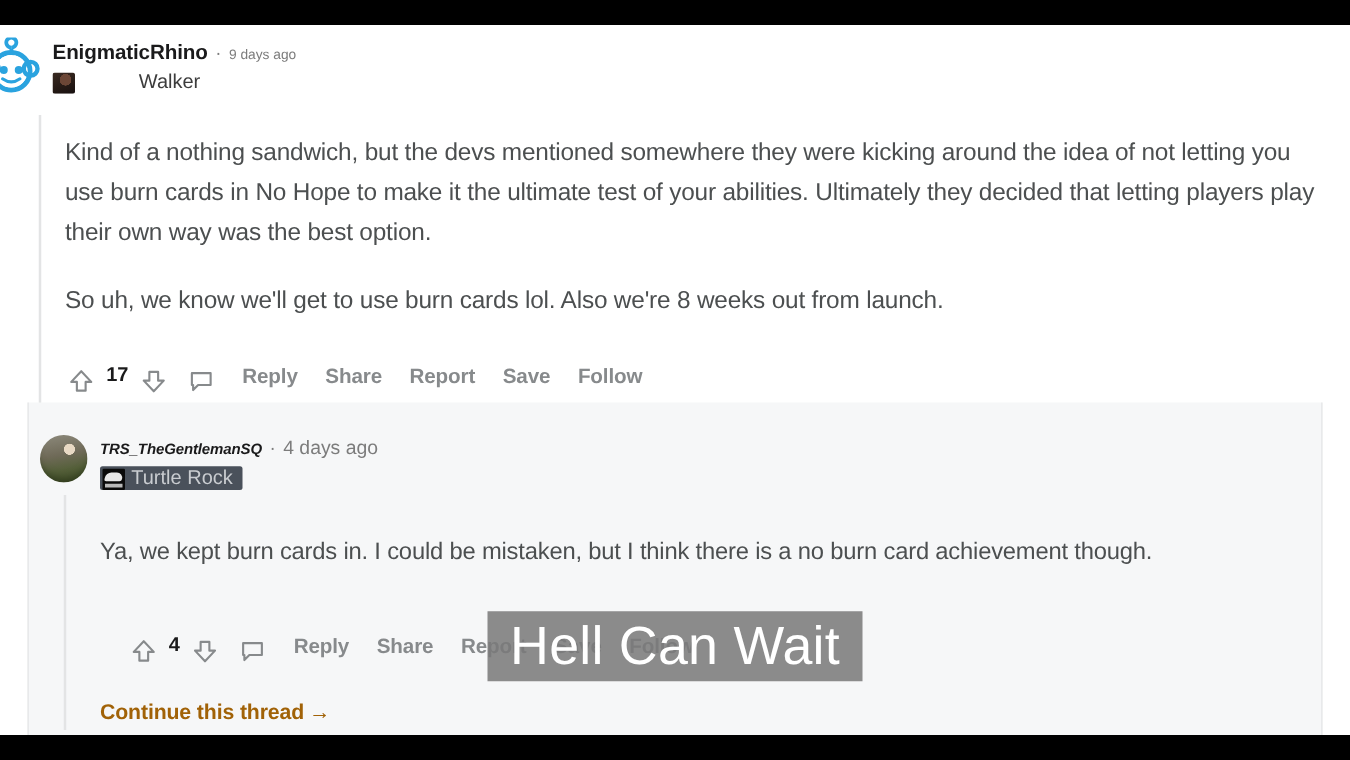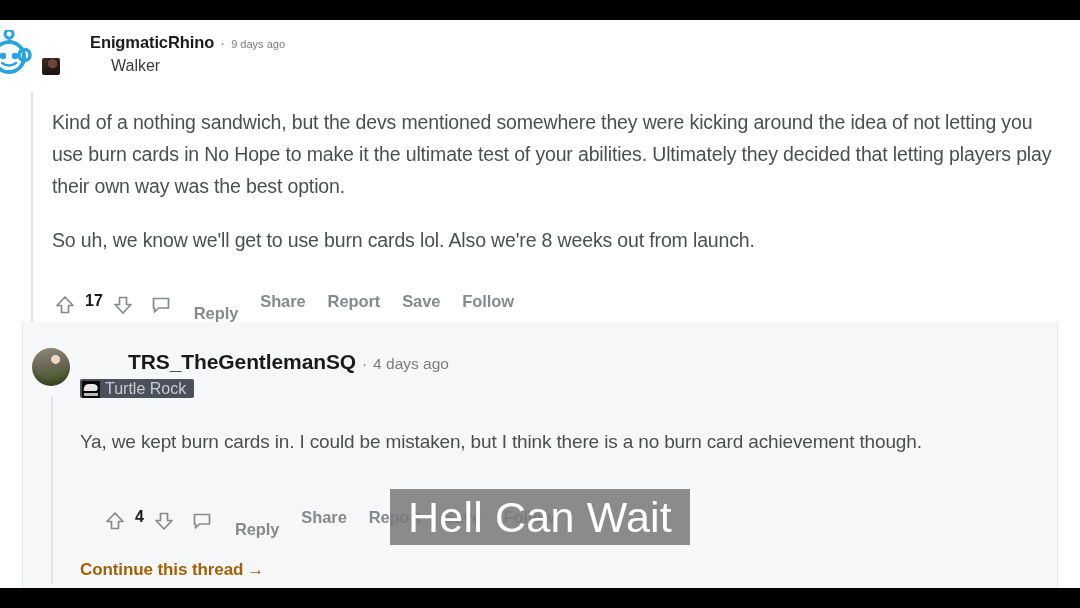--- a/index.html
+++ b/index.html
@@ -65,21 +65,20 @@
     flex: 0 0 auto;
   }
   .snoo-svg { display: block; width: 46px; height: 46px; }
 
   .head-text { margin-left: 10px; padding-top: 3px; }
 
   .byline {
     display: flex;
     align-items: baseline;
     white-space: nowrap;
-    margin-left: 48px;
   }
   .author {
     font-size: 16.5px;
     font-weight: bold;
     color: #1a1a1b;
     letter-spacing: -0.1px;
   }
   .dot-sep {
     font-size: 15px;
     color: #7c7c7c;
@@ -202,21 +201,21 @@
     justify-content: center;
     flex: 0 0 auto;
   }
   .act-link {
     font-size: 16.5px;
     font-weight: bold;
     color: #878a8c;
     margin-left: 22px;
     letter-spacing: -0.1px;
   }
-  .act-link.first { margin-left: 20px; margin-top: 12px; }
+  .act-link.first { margin-left: 20px; }
 
   .actions-top {
     position: absolute;
     left: 52px;
     top: 272px;
   }
 
   
   .reply-card {
     position: absolute;
@@ -251,21 +250,21 @@
     border-radius: 50%;
     flex: 0 0 auto;
     background:
       radial-gradient(circle at 62% 30%, #e8d9c4 0 12%, transparent 13%),
       radial-gradient(circle at 63% 33%, #3a2a18 0 6%, transparent 7%),
       linear-gradient(170deg, #8d8a7c 0%, #6f6a58 42%, #55603a 70%, #3e4a26 100%);
     box-shadow: inset 0 -6px 7px -4px #2f3a1c;
   }
 
   .reply-head-text { margin-left: 10px; padding-top: 2px; }
-  .reply-head-text .author { font-size: 21px; }
+  .reply-head-text .author { font-size: 12px; font-style: italic; }
   .reply-head-text .timestamp { font-size: 15.5px; }
 
   .reply-thread-line {
     position: absolute;
     left: 29px;
     top: 74px;
     width: 2px;
     height: 188px;
     background: #e3e4e5;
   }

